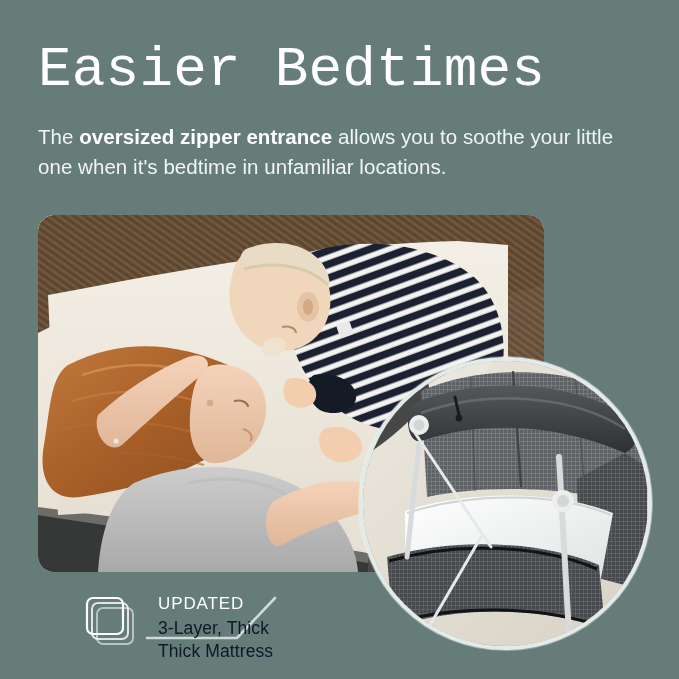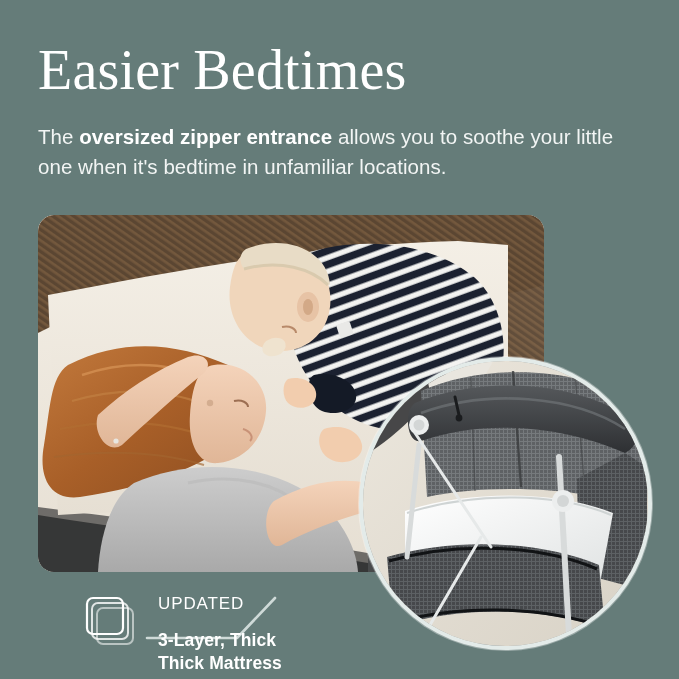--- a/index.html
+++ b/index.html
@@ -18,21 +18,21 @@
     height:679px;
     background:#657c79;
   }
 
   
   .headline {
     position:absolute;
     left:38px;
     top:41px;
     width:600px;
-    font-family:Liberation Serif, serif;
+    font-family:Liberation Mono, monospace;
     font-size:56px;
     line-height:1.04;
     font-weight:400;
     color:#ffffff;
     letter-spacing:0.2px;
     white-space:nowrap;
   }
 
   
   .subhead {
@@ -82,27 +82,27 @@
   }
   .badge-icon { width:58px; height:58px; position:relative; flex:0 0 58px; margin-top:3px; }
   .badge-icon svg { display:block; width:58px; height:58px; }
   .badge-text { padding-top:2px; }
   .badge-kicker {
     font-size:17px;
     letter-spacing:0.9px;
     color:#ffffff;
     font-weight:400;
     line-height:1.15;
-    margin-bottom:15px;
+    margin-bottom:3px;
   }
   .badge-line {
     font-size:17.5px;
-    color:#ffffff;
+    color:#0f172a;
     line-height:1.35;
-    font-weight:700;
+    font-weight:400;
     letter-spacing:0.1px;
   }
 
   
   .inset {
     position:absolute;
     left:359px;
     top:357px;
     width:293px;
     height:293px;

